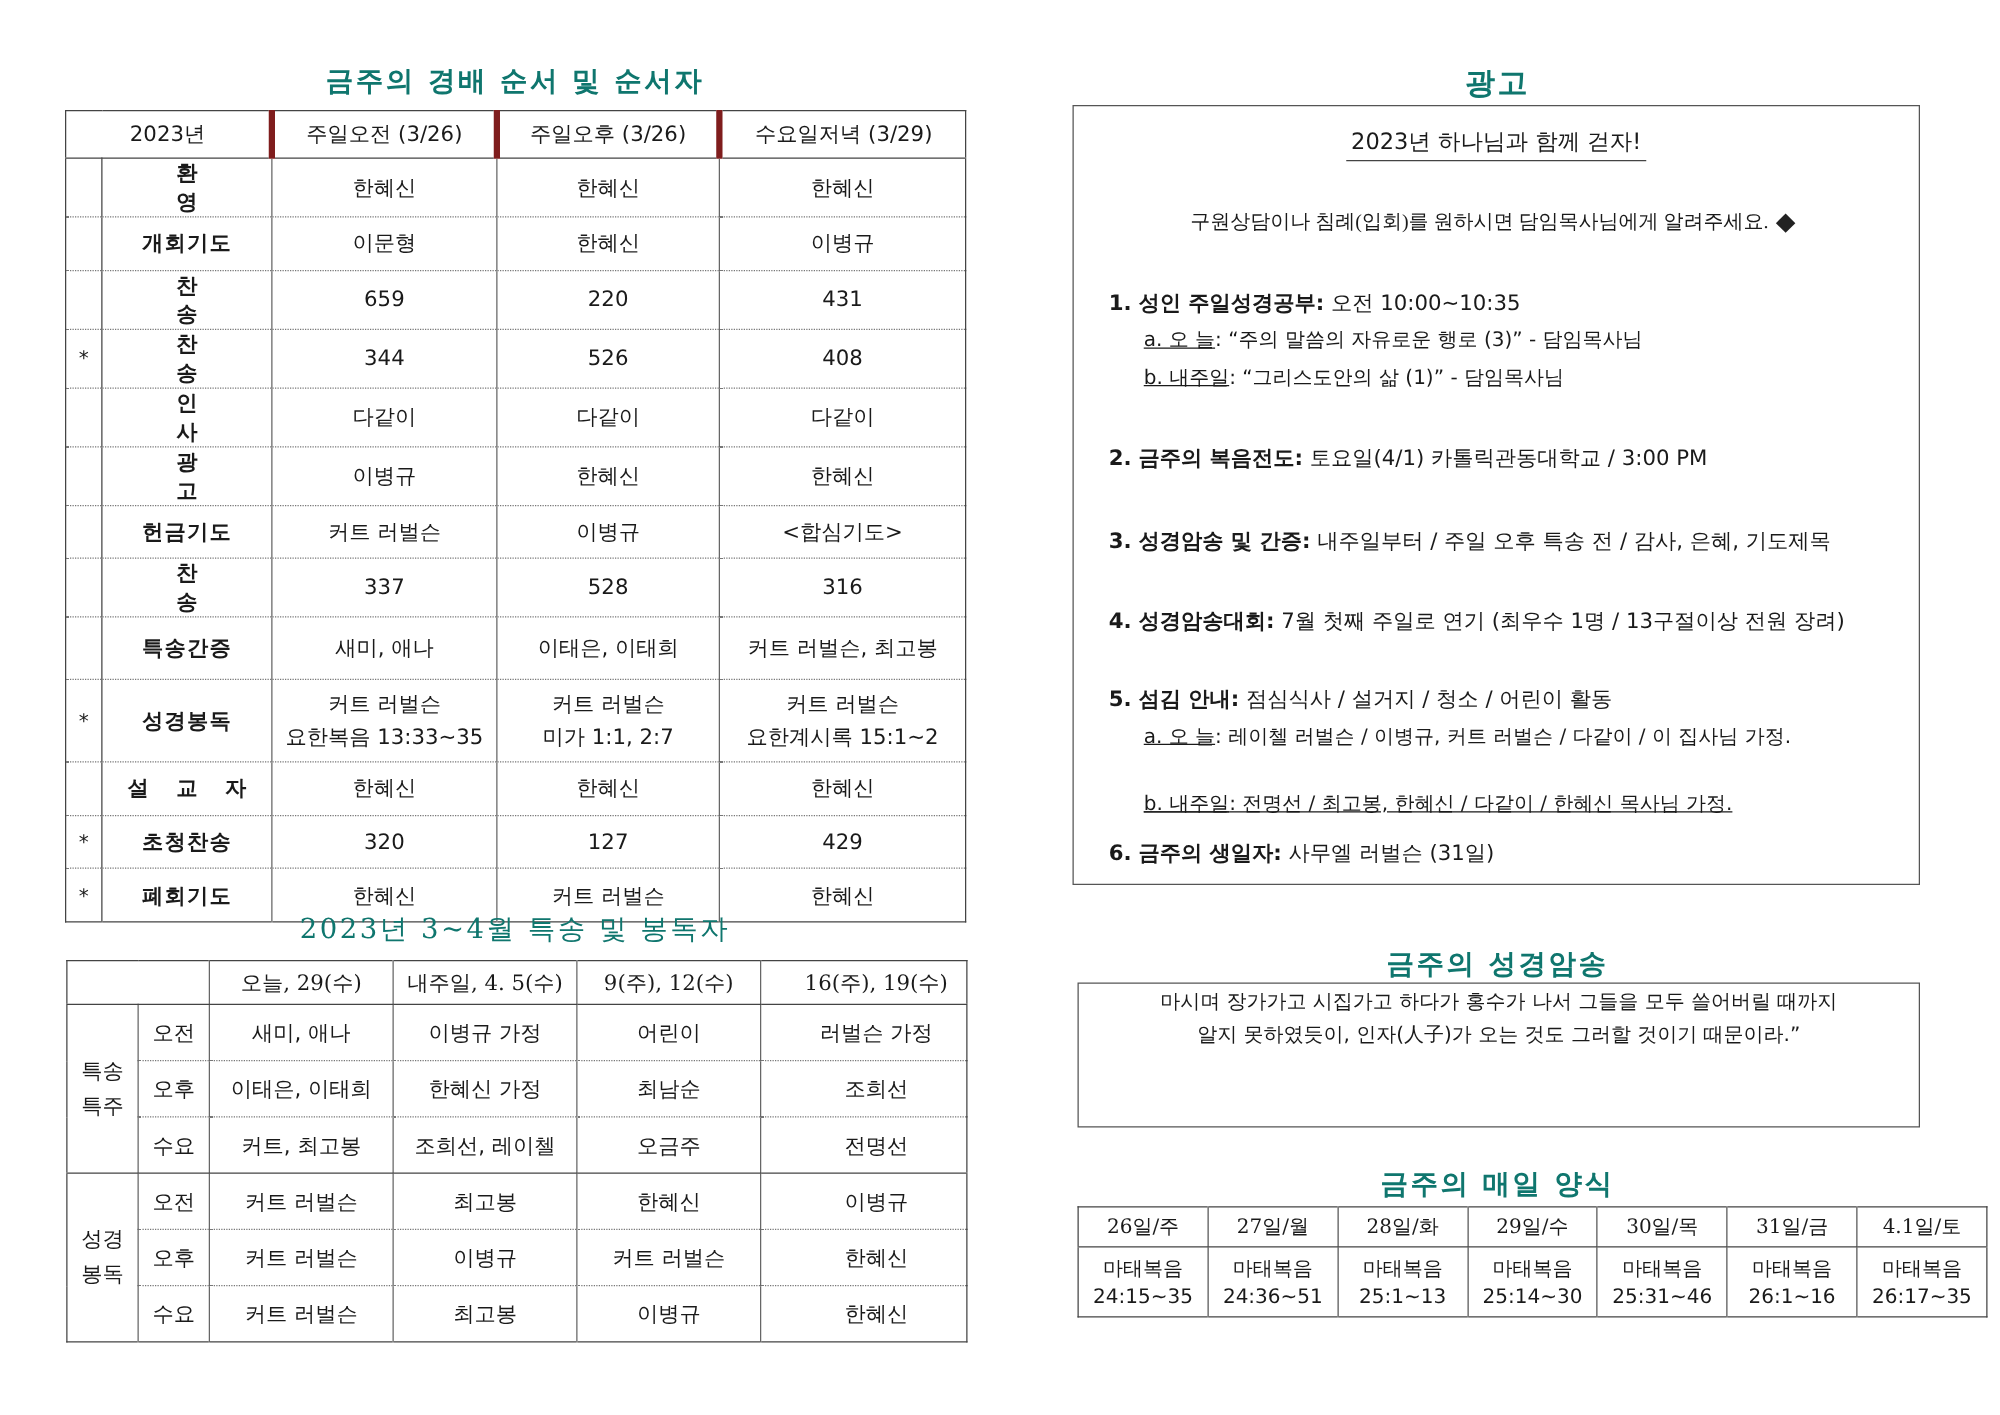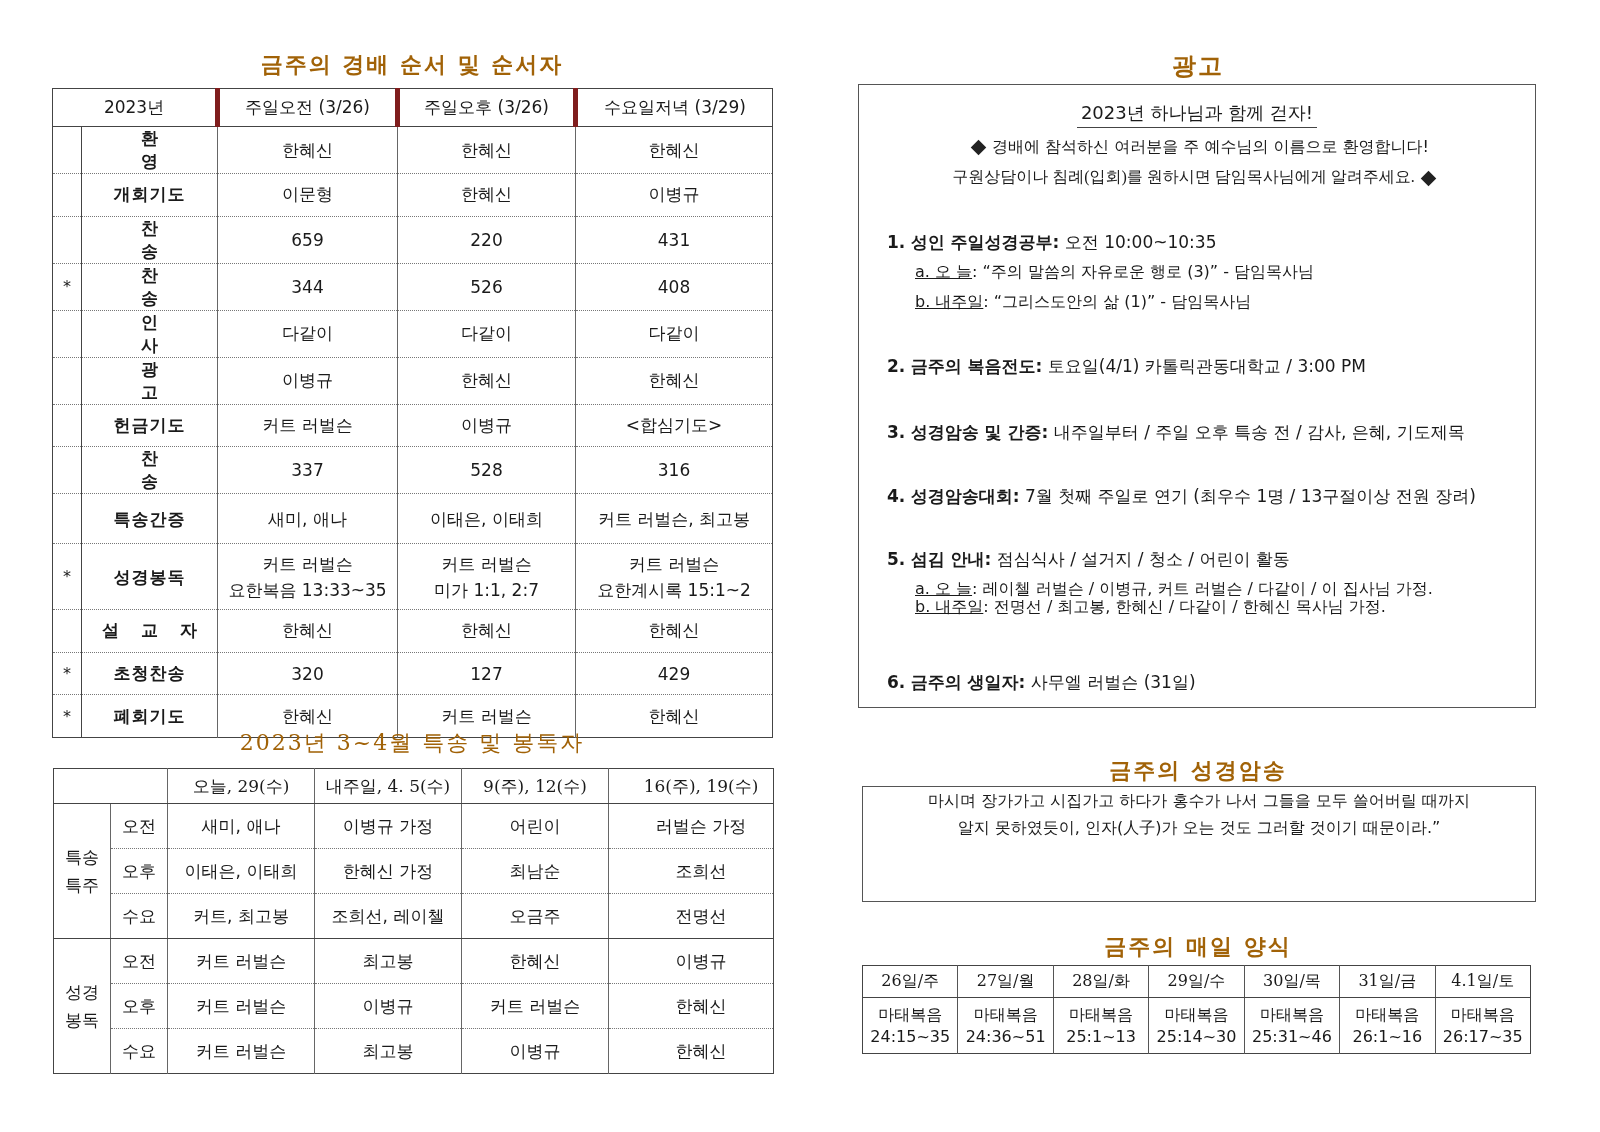--- a/index.html
+++ b/index.html
@@ -1,19 +1,19 @@
 <!DOCTYPE html>
 <html><head>
 <meta charset="utf-8">
 <style>
   * { box-sizing: border-box; margin: 0; padding: 0; }
   html, body { width: 1600px; height: 1132px; background: #ffffff; overflow: hidden; }
   body { position: relative; font-family: "DejaVu Sans", "Liberation Sans", sans-serif; color: #1a1a1a; }
 
-  .title { position: absolute; text-align: center; font-family: "DejaVu Serif", "Liberation Serif", serif; font-weight: bold; color: #a16207; letter-spacing: 2px; }
+  .title { position: absolute; text-align: center; font-family: "DejaVu Serif", "Liberation Serif", serif; font-weight: bold; color: #0f766e; letter-spacing: 2px; }
 
   table { border-collapse: collapse; table-layout: fixed; position: absolute; }
   td, th { text-align: center; vertical-align: middle; font-weight: normal; font-size: 17px; color: #1a1a1a; }
 
   
   #worship { left: 52px; top: 88px; width: 720px; border: 1.5px solid #444; }
   #worship th { height: 38px; border-bottom: 1.5px solid #444; border-right: 5px solid #7f1d1d; font-size: 17px; }
   #worship td { height: 42.6px; border-right: 1px solid #666; border-bottom: 1px dotted #777; }
   #worship tr.tall td { height: 66px; line-height: 26px; }
   #worship td.star { border-right: 1.5px solid #444; font-size: 16px; }
@@ -42,21 +42,21 @@
   .notice .num { font-weight: bold; }
   .notice .head { font-weight: bold; }
   .sub { position: absolute; left: 56px; font-size: 16px; white-space: nowrap; }
   .sub .tag { text-decoration: underline; }
 
   
   #verse-box { position: absolute; left: 862px; top: 786px; width: 674px; height: 116px; border: 1.5px solid #555; text-align: center; }
   #verse-box div { font-size: 16px; line-height: 27px; }
 
   
-  #daily { left: 862px; top: 965px; width: 669px; border: 1.5px solid #444; }
+  #daily { left: 862px; top: 965px; width: 728px; border: 1.5px solid #444; }
   #daily th { height: 32px; border-bottom: 1.5px solid #444; border-right: 1px solid #555; font-family: "DejaVu Serif", "Liberation Serif", serif; font-size: 16px; }
   #daily td { height: 56px; border-right: 1px solid #555; font-size: 16px; line-height: 22px; }
   #daily th:last-child, #daily td:last-child { border-right: none; }
 
   .diamond { display: inline-block; width: 11px; height: 11px; background: #222; transform: rotate(45deg); margin: 0 8px; vertical-align: middle; }
 </style>
 </head>
 <body>
 
 <div class="title" style="left:52px; width:720px; top:50px; font-size:22px;">금주의 경배 순서 및 순서자</div>
@@ -248,23 +248,20 @@
     <td>이병규</td>
     <td>한혜신</td>
   </tr>
 </tbody>
   </table>
 
 <div class="title" style="left:858px; width:680px; top:50px; font-size:24px;">광고</div>
 
 <div id="ad-box">
   <div id="ad-headline"><span>2023년 하나님과 함께 걷자!</span></div>
-  <div class="welcome" style="top:52px;">
-    <span class="diamond"></span><span>경배에 참석하신 여러분을 주 예수님의 이름으로 환영합니다!</span>
-  </div>
   <div class="welcome" style="top:82px;font-family:Liberation Serif, serif;">
     <span>구원상담이나 침례(입회)를 원하시면 담임목사님에게 알려주세요.</span><span class="diamond"></span>
   </div>
 
   <div class="notice" style="top:146px;">
     <span class="num">1.</span>
     <span class="head">성인 주일성경공부:</span>
     <span>오전 10:00~10:35</span>
   </div>
   <div class="sub" style="top:177px;">
@@ -293,21 +290,21 @@
   </div>
 
   <div class="notice" style="top:463px;">
     <span class="num">5.</span>
     <span class="head">섬김 안내:</span>
     <span>점심식사 / 설거지 / 청소 / 어린이 활동</span>
   </div>
   <div class="sub" style="top:494px;">
     <span class="tag">a. 오 늘</span><span>: 레이첼 러벌슨 / 이병규, 커트 러벌슨 / 다같이 / 이 집사님 가정.</span>
   </div>
-  <div class="sub" style="top:512px;">
+  <div class="sub" style="top:548px;text-decoration:underline;">
     <span class="tag">b. 내주일</span><span>: 전명선 / 최고봉, 한혜신 / 다같이 / 한혜신 목사님 가정.</span>
   </div>
 
   <div class="notice" style="top:586px;">
     <span class="num">6.</span>
     <span class="head">금주의 생일자:</span>
     <span>사무엘 러벌슨 (31일)</span>
   </div>
 </div>
 

